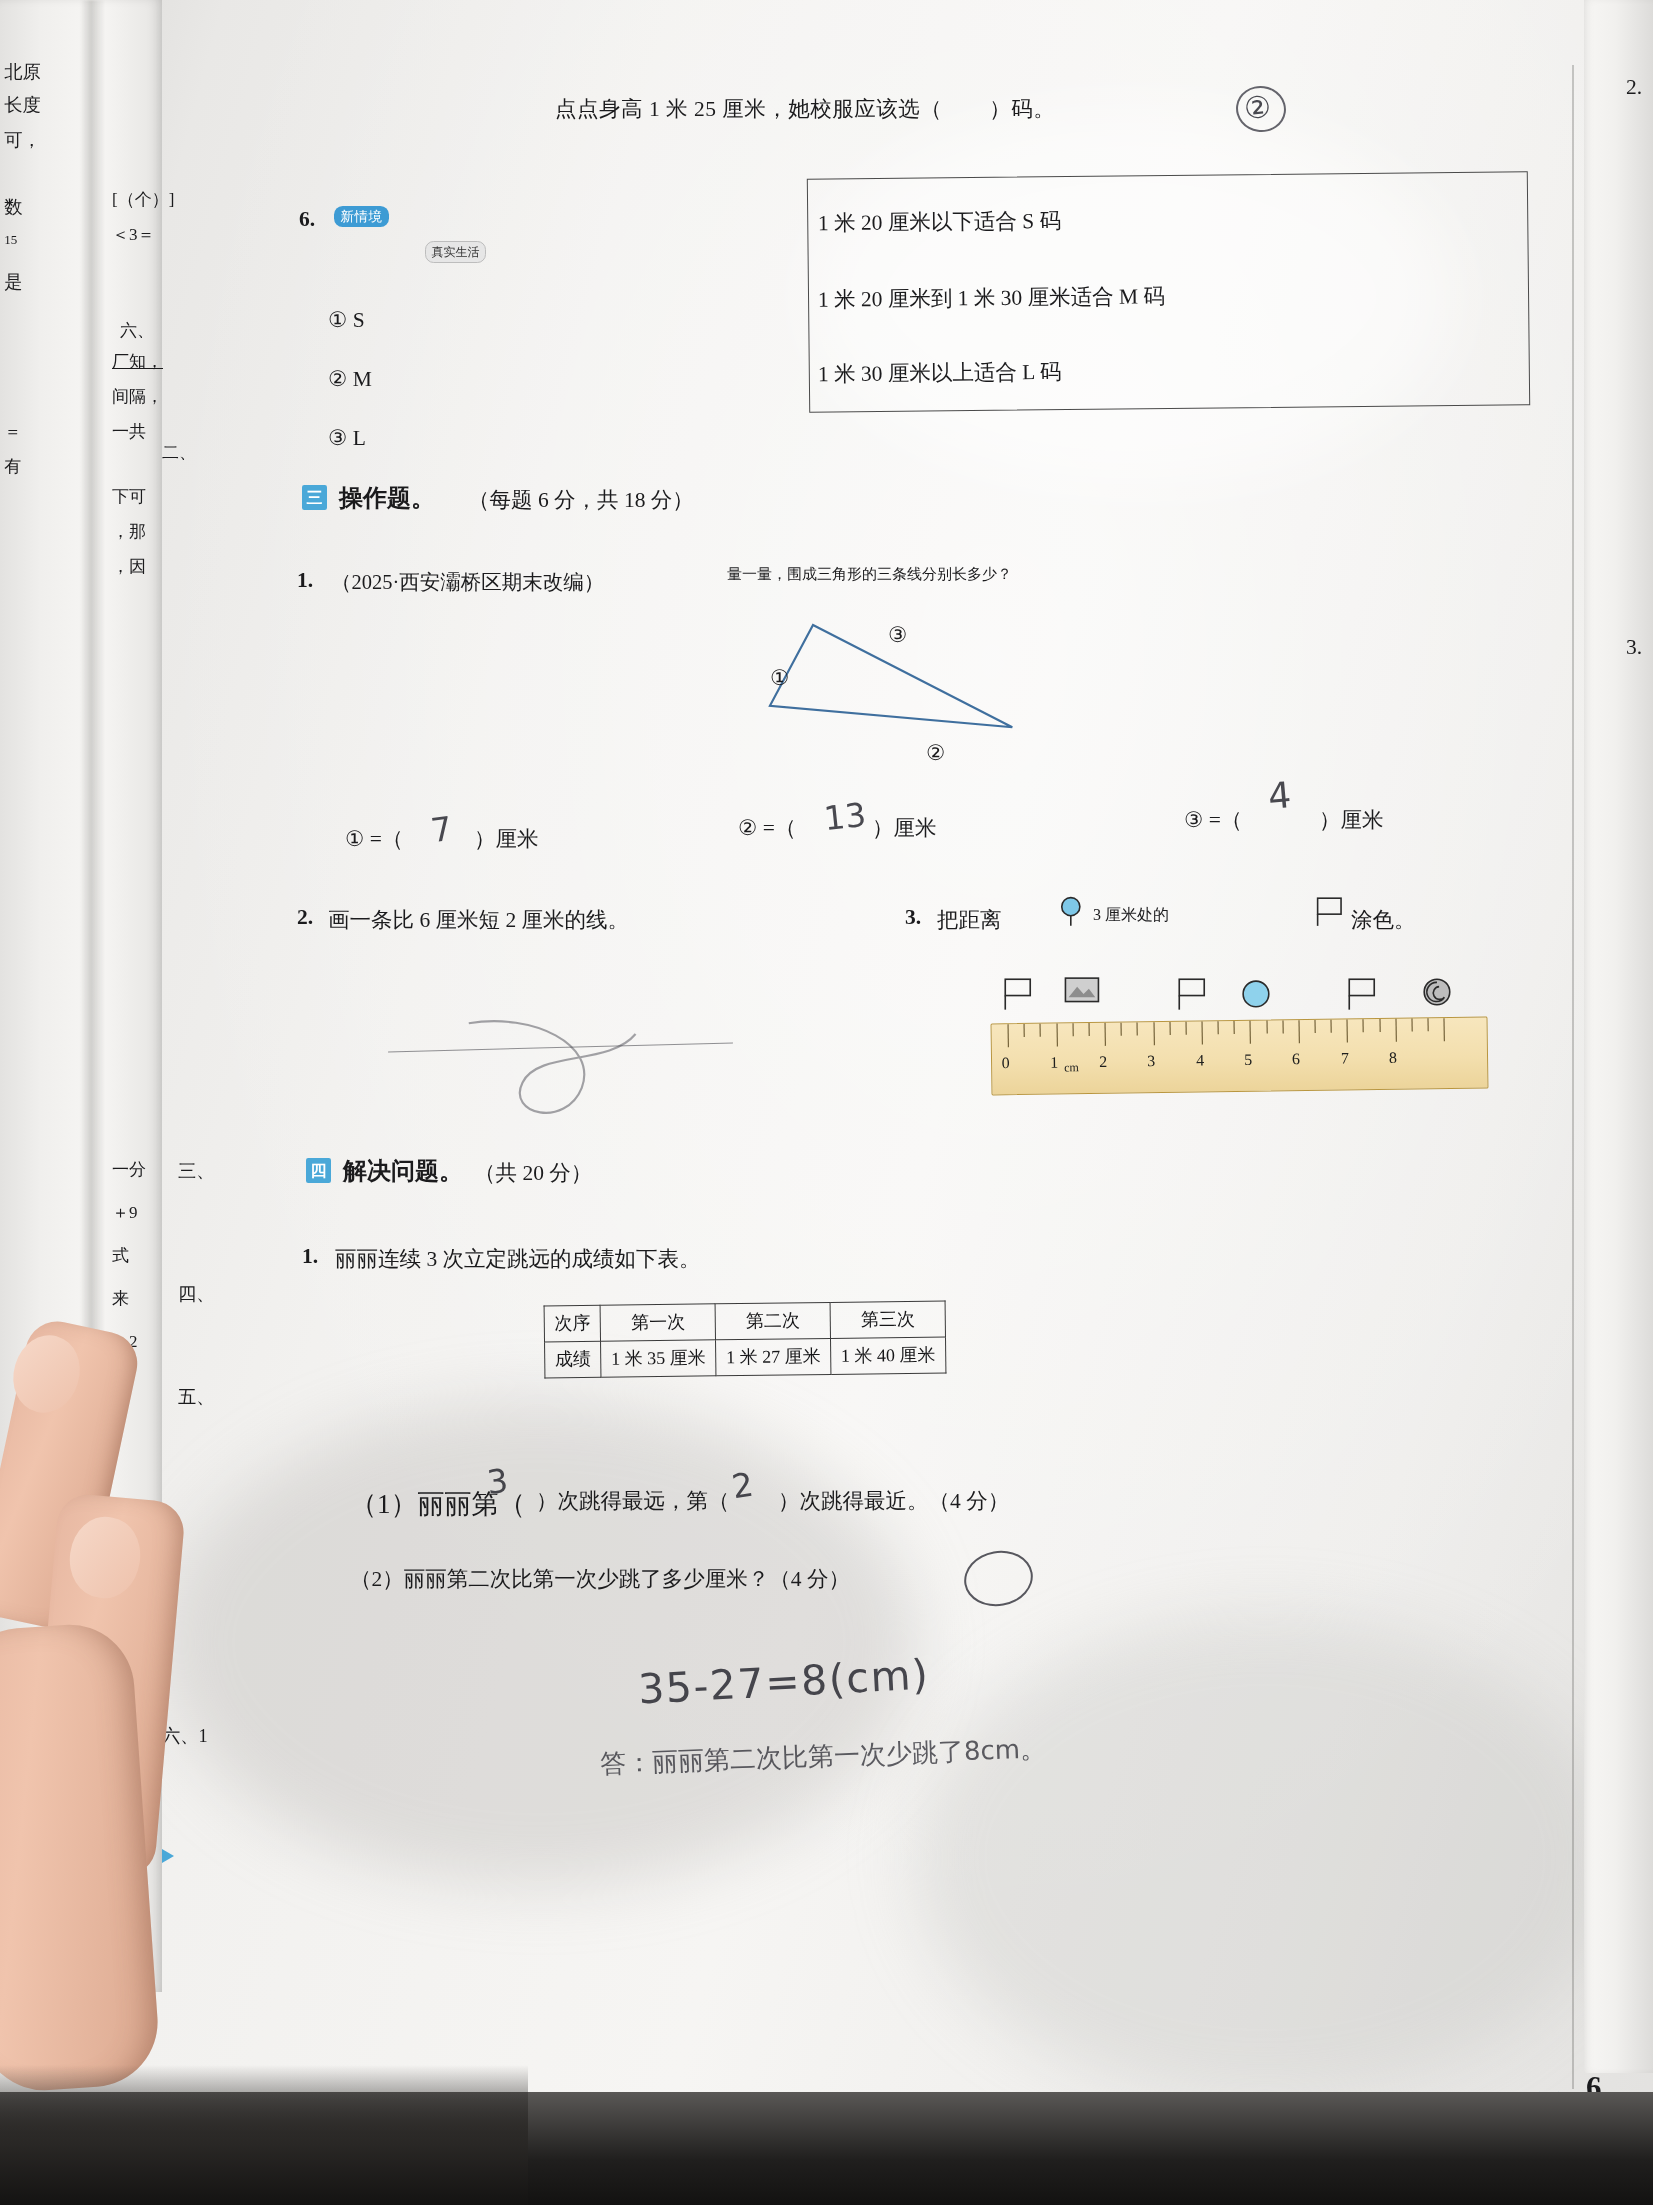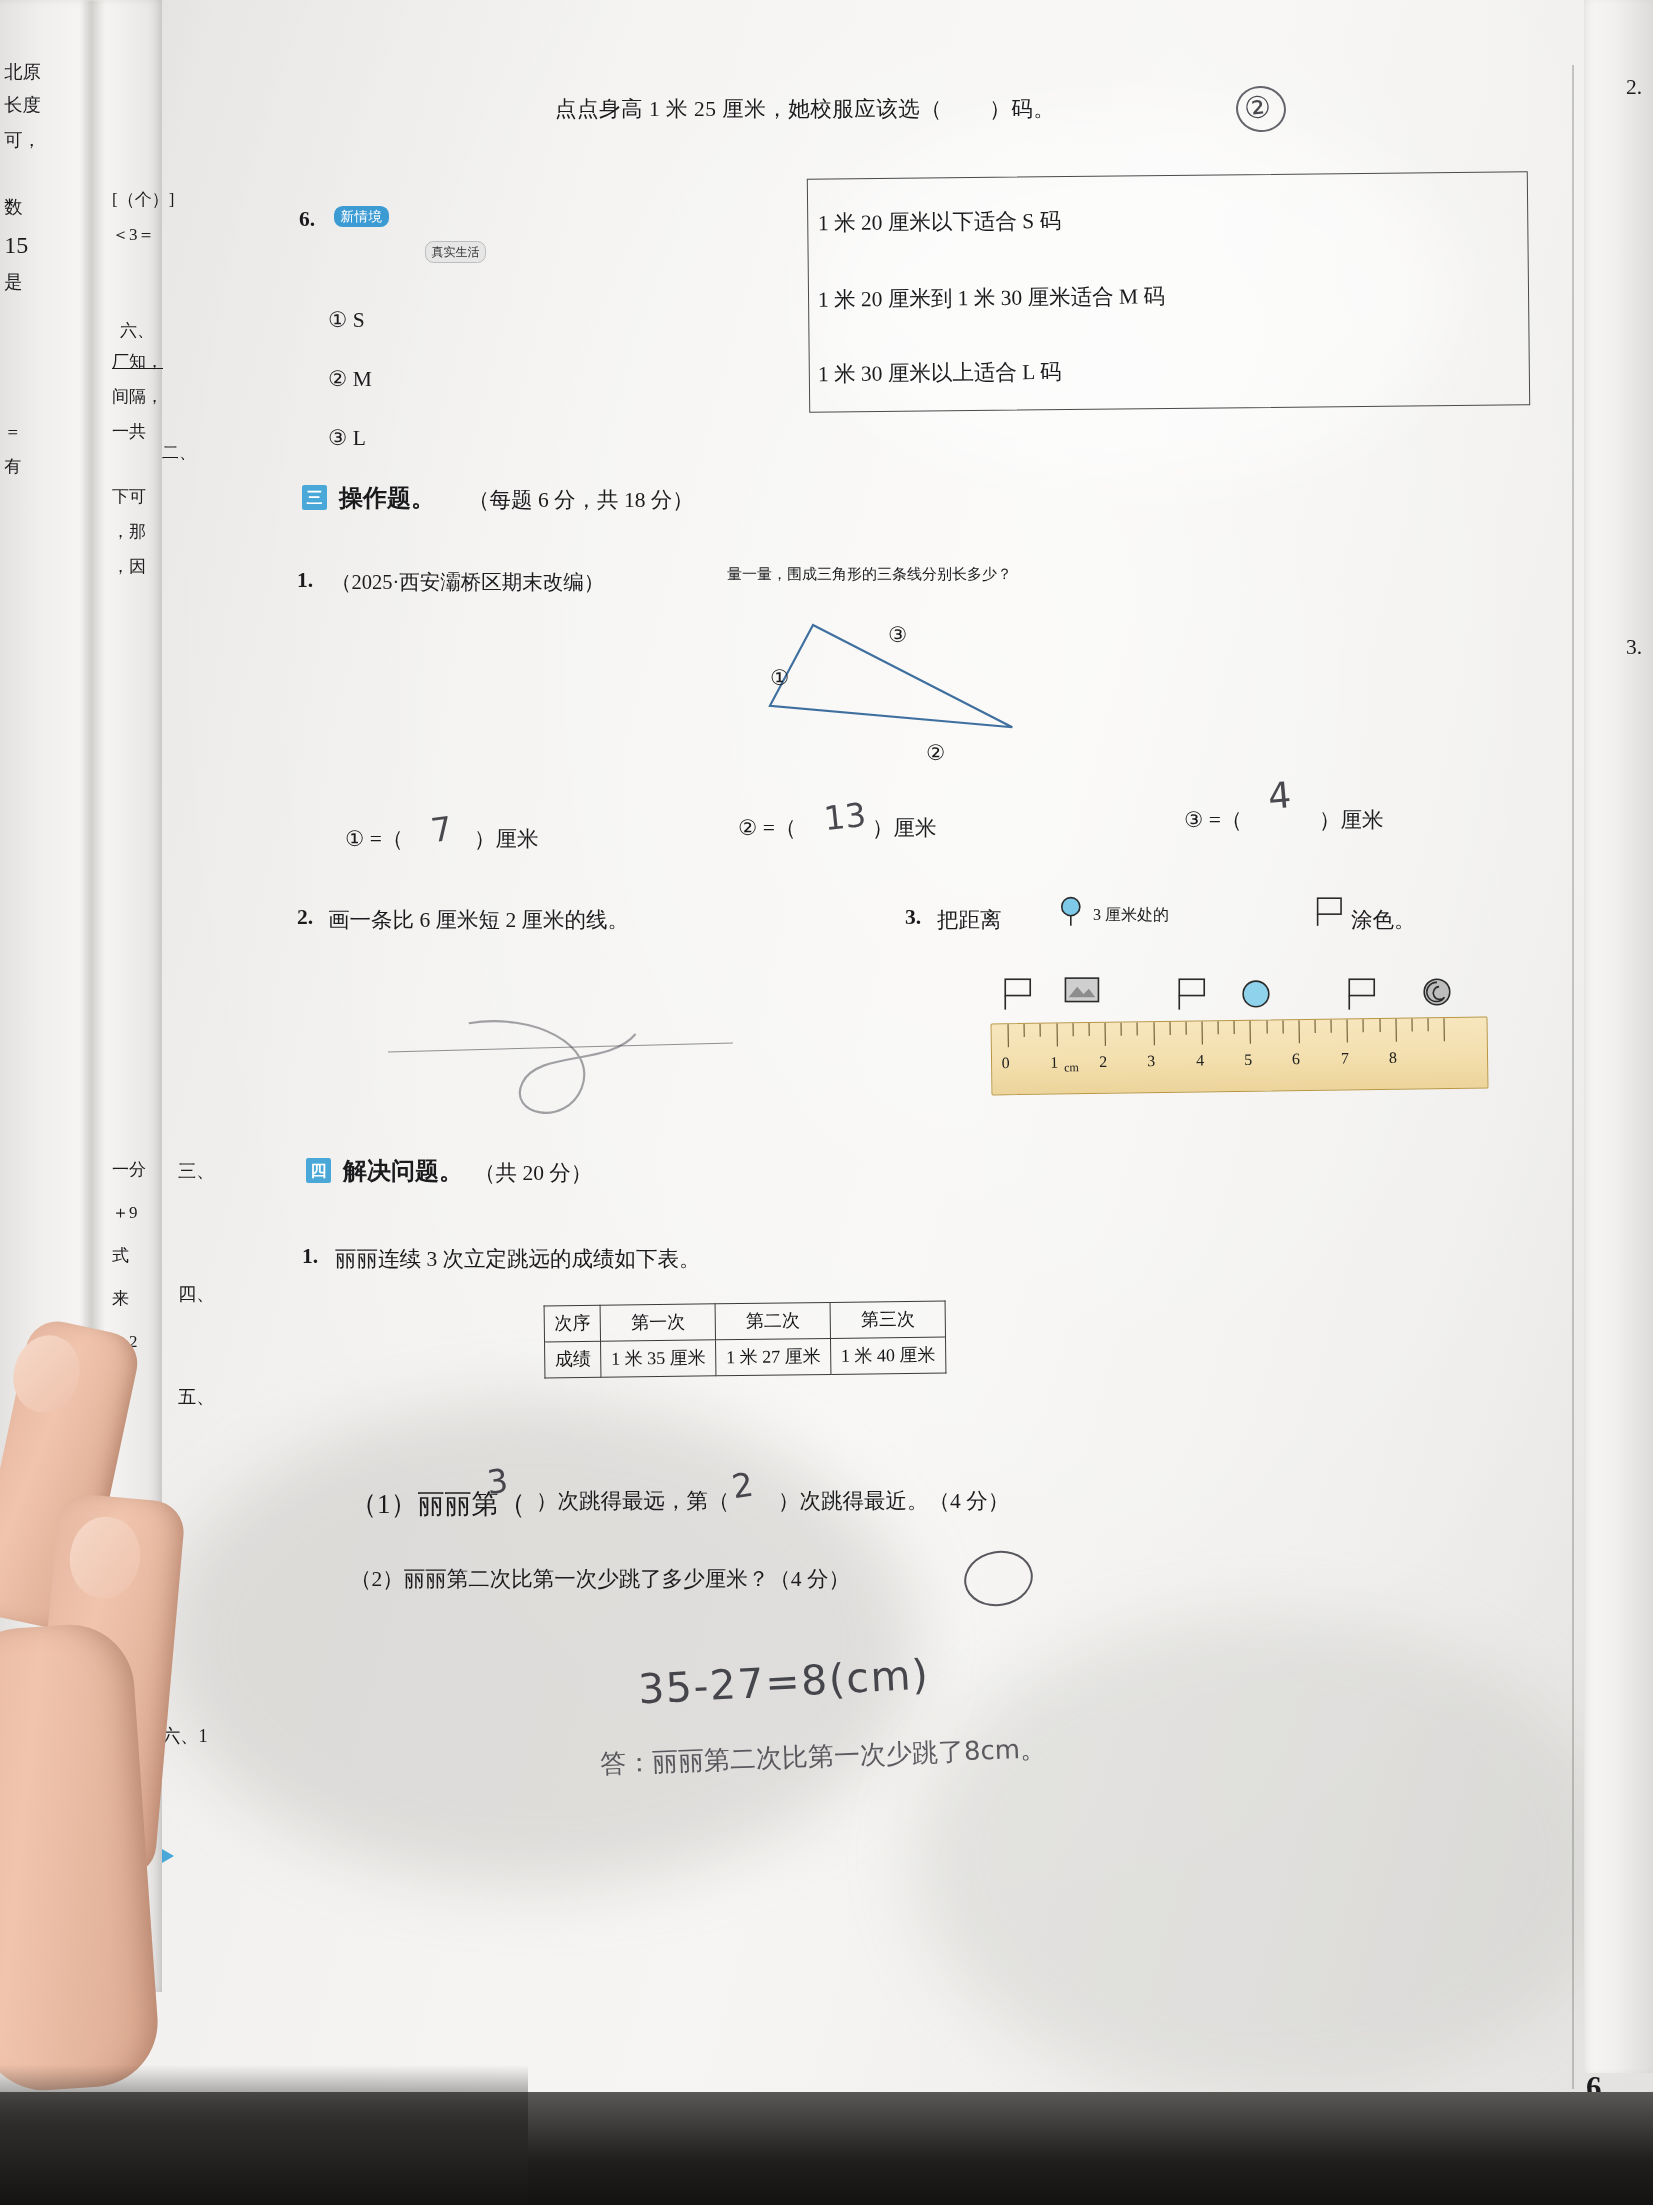--- a/index.html
+++ b/index.html
@@ -101,21 +101,21 @@
 
 <div id="left-page"></div>
 <div id="gutter"></div>
 <div id="right-edge"></div>
 <div id="page-fold"></div>
 
 <div class="t cjk" style="left:4.3px;top:59px;font-size:18.3px;">北原</div>
 <div class="t cjk" style="left:4.3px;top:92px;font-size:18.3px;">长度</div>
 <div class="t cjk" style="left:4.3px;top:127px;font-size:18.3px;">可，</div>
 <div class="t cjk" style="left:4.3px;top:194px;font-size:18.3px;">数</div>
-<div class="t" style="left:4.3px;top:232px;font-size:24px;">15</div>
+<div class="t" style="left:4.3px;top:232px;font-size:13px;">15</div>
 <div class="t cjk" style="left:4.3px;top:269px;font-size:18.3px;">是</div>
 <div class="t cjk" style="left:112px;top:188px;font-size:17px;">[（个）]</div>
 <div class="t" style="left:112px;top:223px;font-size:17px;">＜3＝</div>
 <div class="t cjk" style="left:120px;top:319px;font-size:17px;">六、</div>
 <div class="t cjk" style="left:112px;top:350px;font-size:17px;text-decoration:underline;">厂知，</div>
 <div class="t cjk" style="left:112px;top:385px;font-size:17px;">间隔，</div>
 <div class="t cjk" style="left:112px;top:420px;font-size:17px;">一共</div>
 <div class="t" style="left:4.3px;top:420px;font-size:17px;">＝</div>
 <div class="t cjk" style="left:4.3px;top:455px;font-size:17px;">有</div>
 <div class="t cjk" style="left:112px;top:485px;font-size:17px;">下可</div>

